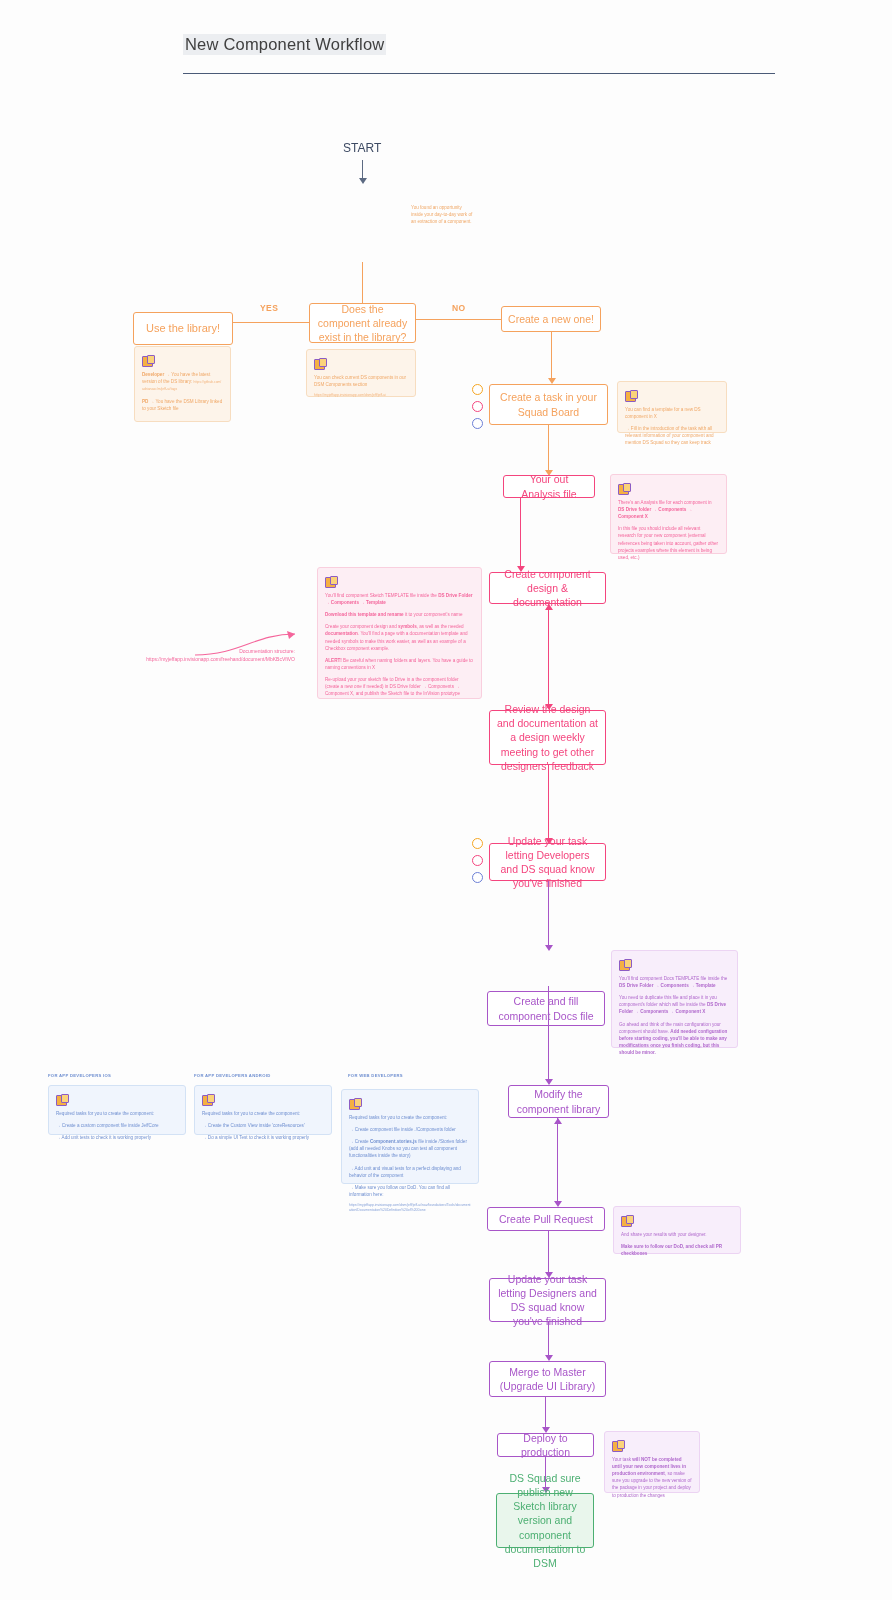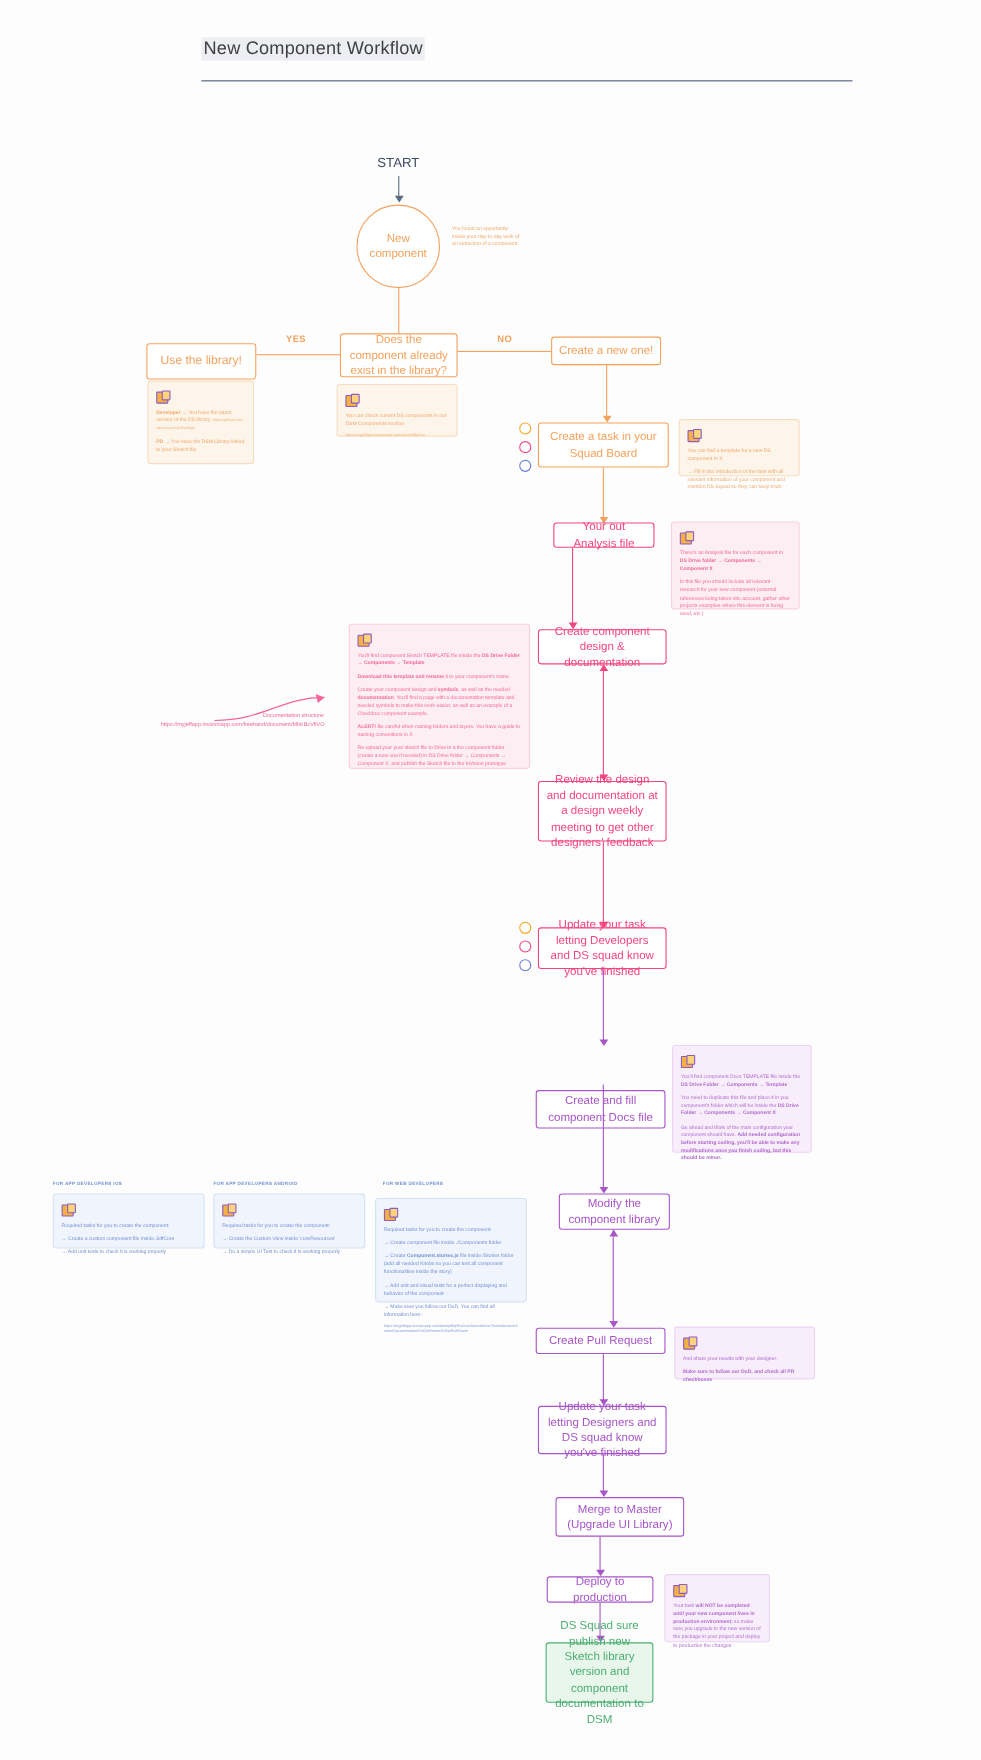--- a/index.html
+++ b/index.html
@@ -198,23 +198,20 @@
 
 <div id="page">
 
   <div class="page-title">New Component Workflow</div>
   <div class="title-rule"></div>
 
   <div class="start-label" style="left:343px; top:141px;">START</div>
   <div class="vline c-gray" style="left:362px; top:160px; height:22px;"></div>
   <div class="arrow c-gray" style="left:358.5px; top:178px;"></div>
 
-  <div class="circle-node" style="left:324px; top:186px; width:76px; height:76px;">
-    <span>New component</span>
-  </div>
 
   <div class="note note-orange" style="left:406px; top:200px; width:72px; height:34px; padding:4px 5px; border:none; background:transparent;">
     <p>You found an opportunity inside your day-to-day work of an extraction of a component.</p>
   </div>
 
   <div class="vline c-orange" style="left:362px; top:262px; height:42px;"></div>
 
   <div class="node orange" style="left:309px; top:303px; width:107px; height:40px;">
     <span>Does the component already exist in the library?</span>
   </div>
@@ -411,21 +408,21 @@
   <div class="vline c-purple" style="left:548px; top:1231px; height:44px;"></div>
   <div class="arrow c-purple" style="left:544.5px; top:1272px;"></div>
 
   <div class="node purple" style="left:489px; top:1278px; width:117px; height:44px;">
     <span>Update your task letting Designers and DS squad know you've finished</span>
   </div>
 
   <div class="vline c-purple" style="left:548px; top:1322px; height:36px;"></div>
   <div class="arrow c-purple" style="left:544.5px; top:1355px;"></div>
 
-  <div class="node purple" style="left:505px; top:1361px; width:117px; height:36px;">
+  <div class="node purple" style="left:489px; top:1361px; width:117px; height:36px;">
     <span>Merge to Master (Upgrade UI Library)</span>
   </div>
 
   <div class="vline c-purple" style="left:545px; top:1397px; height:33px;"></div>
   <div class="arrow c-purple" style="left:541.5px; top:1427px;"></div>
 
   <div class="node purple" style="left:497px; top:1433px; width:97px; height:24px;">
     <span>Deploy to production</span>
   </div>
 

